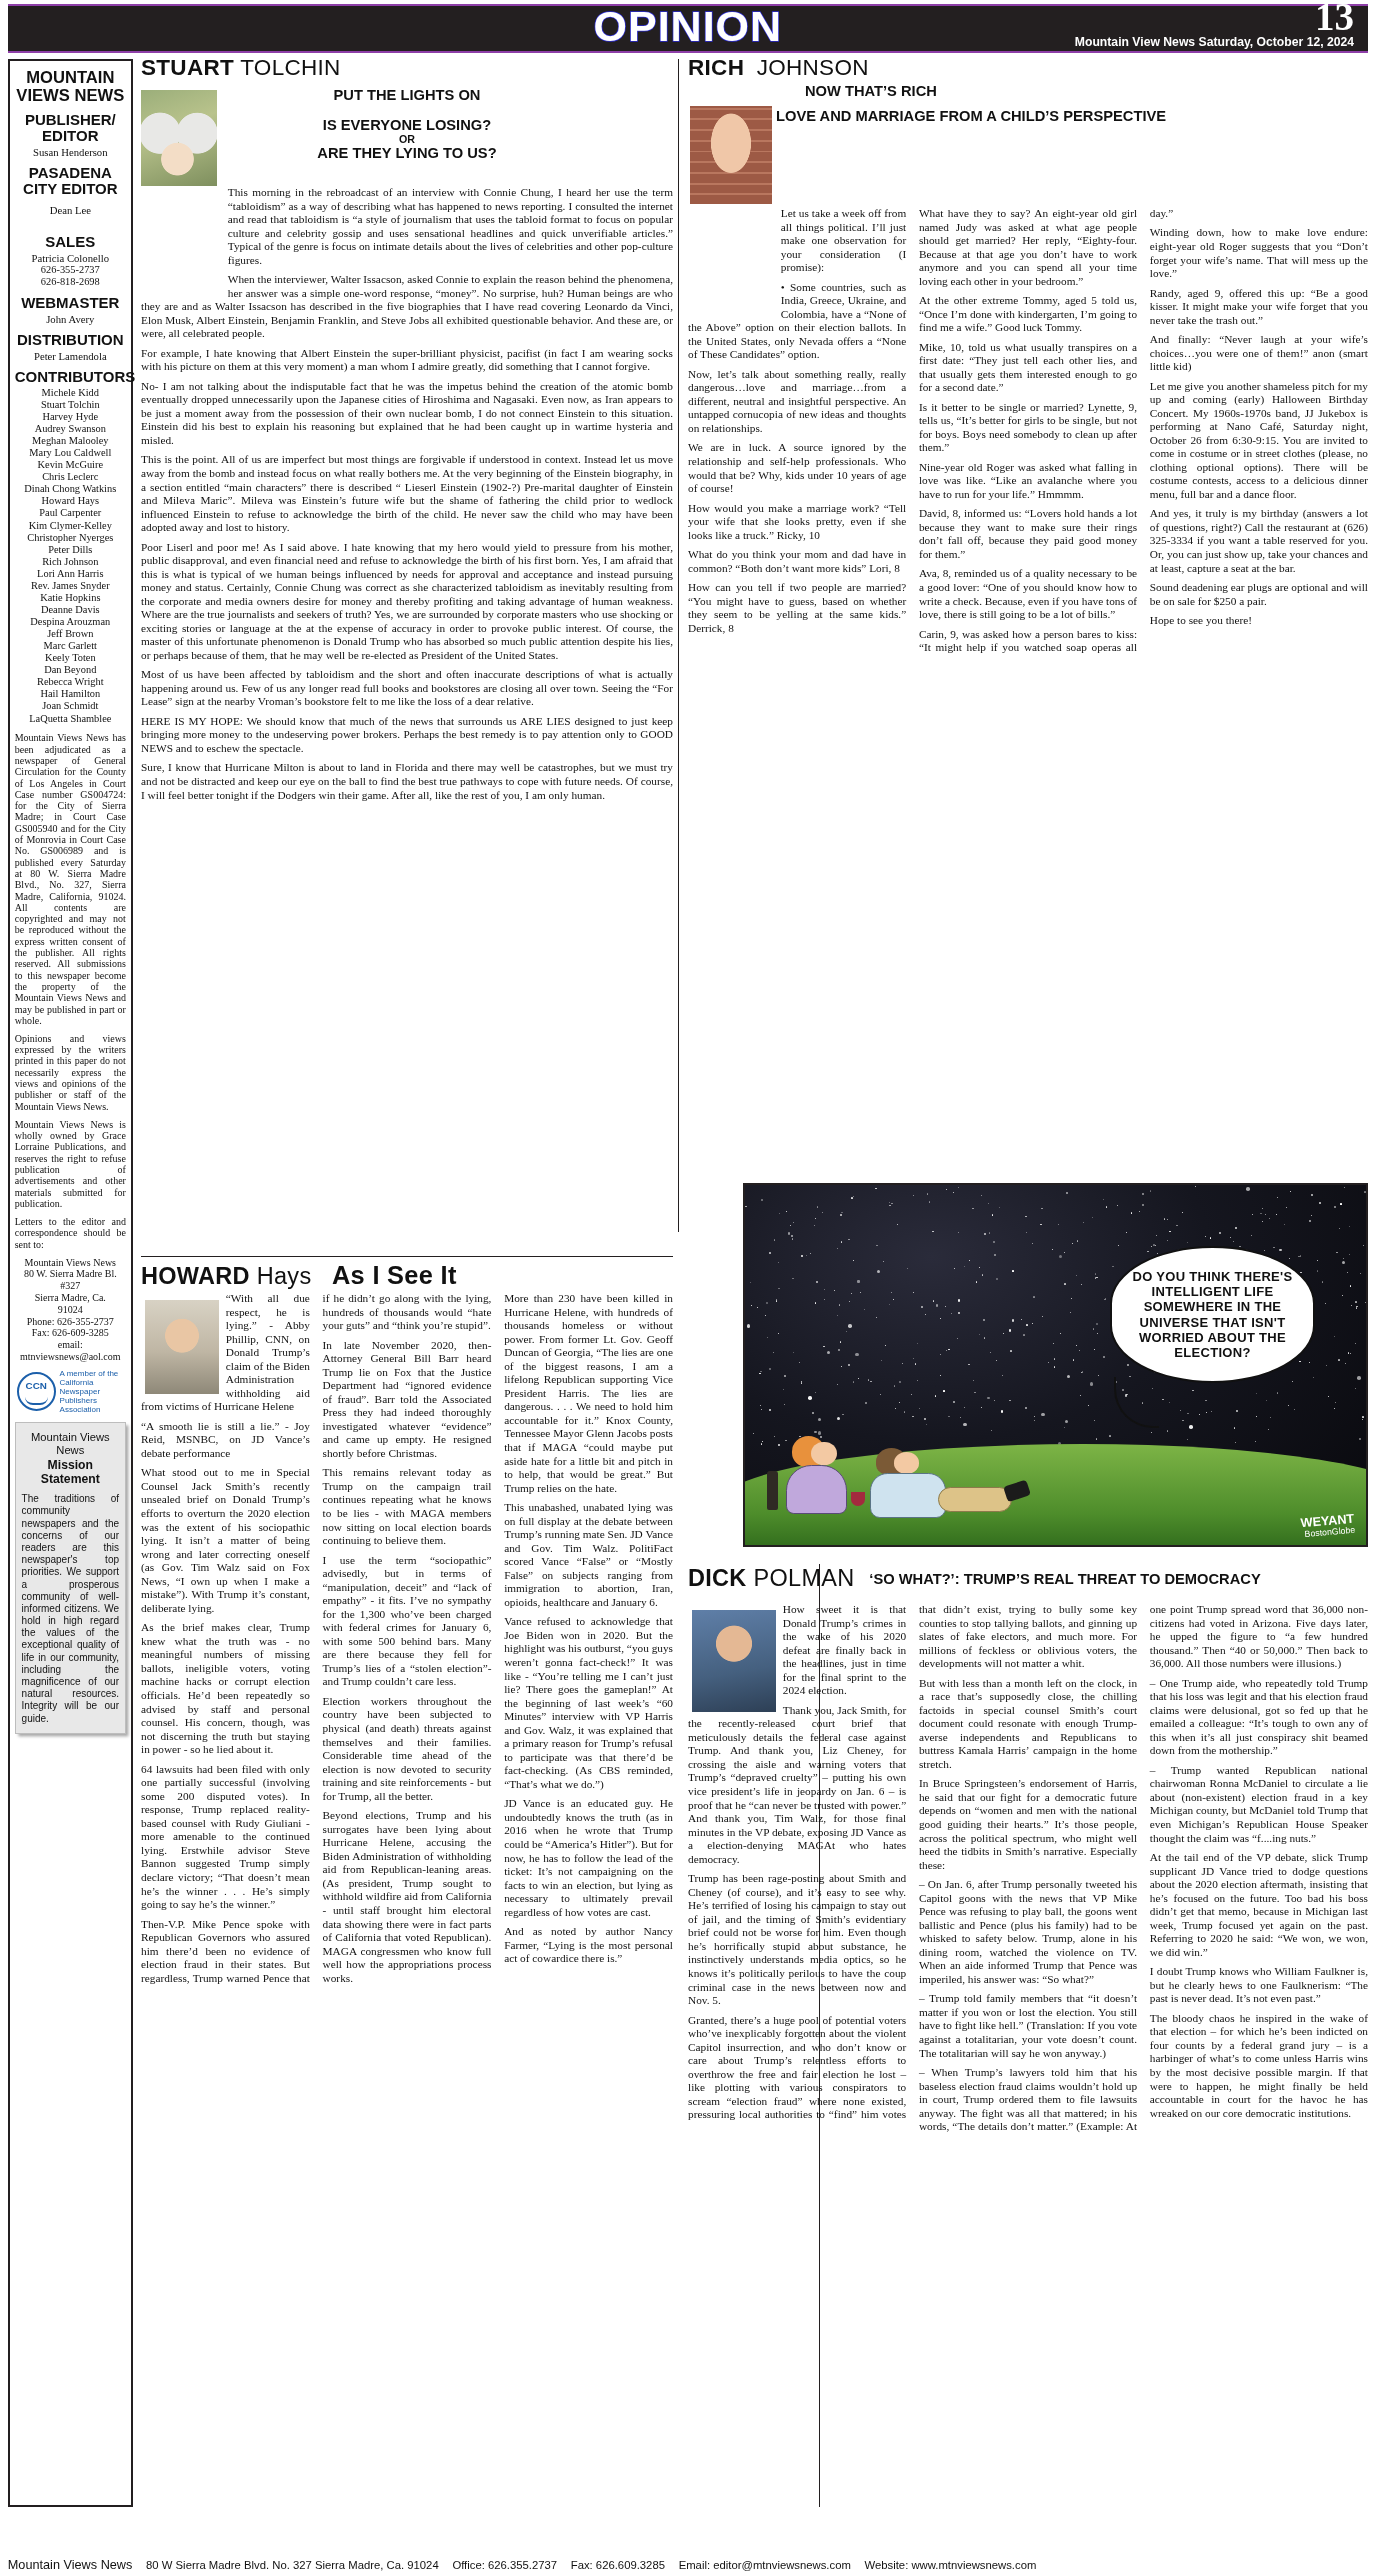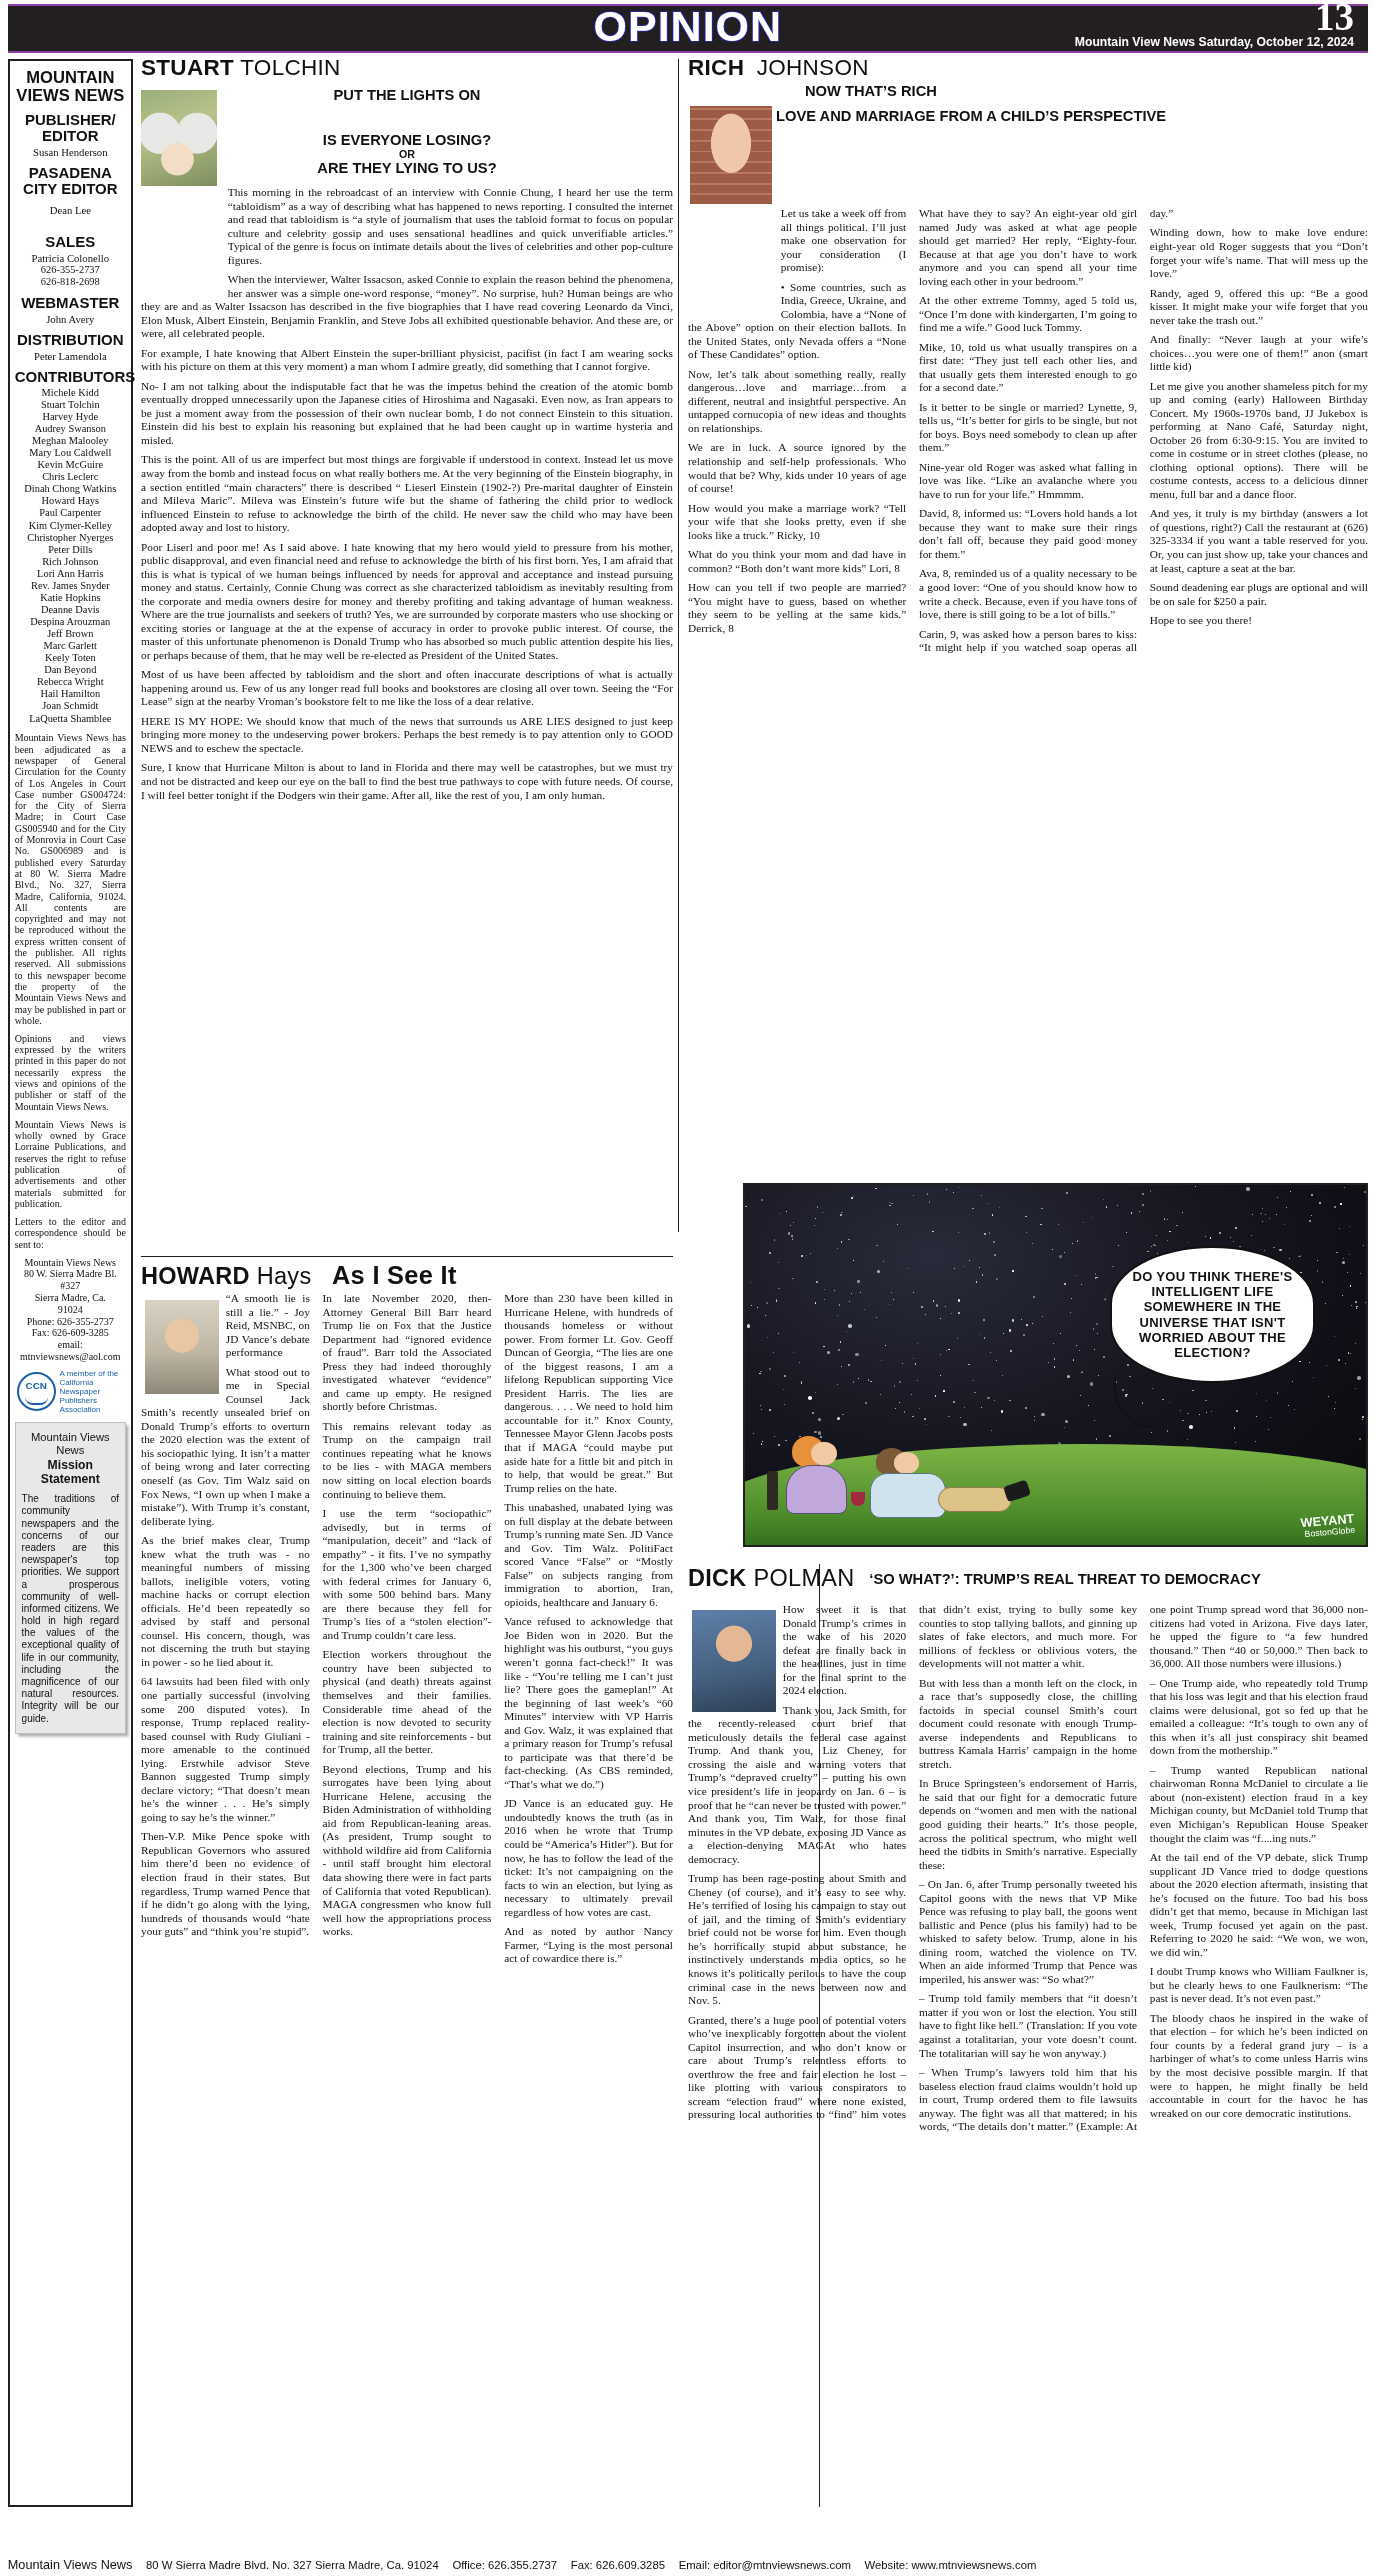--- a/index.html
+++ b/index.html
@@ -284,21 +284,21 @@
 </div>
 
 <div class="vrule" style="left:678px; top:59px; height:1173px;"></div>
 
 <div style="position:absolute; left:141px; top:57px; width:532px;">
   <div class="byline">
     <b>STUART</b>
     <span>TOLCHIN</span>
   </div>
   <div class="hl hl-c" style="margin-top:7.8px;">PUT THE LIGHTS ON</div>
-  <div class="hl hl-c" style="margin-top:28px;">IS EVERYONE LOSING?</div>
+  <div class="hl hl-c" style="margin-top:13px;">IS EVERYONE LOSING?</div>
   <div class="hl hl-c" style="font-size:10.7px;">OR</div>
   <div class="hl hl-c">ARE THEY LYING TO US?</div>
 </div>
 
 <div class="photo photo-stuart" style="left:141px; top:90px; width:76px; height:96px;"></div>
 
 <div class="body" id="stuart-body" style="position:absolute; left:141px; top:186px; width:532px; height:1041px;">
     <span style="float: left; width: 80px; height: 100px; margin: 0px 6.8px 2.9px 0px;"></span>
     <p>This morning in the rebroadcast of an interview with Connie Chung, I heard her use the term “tabloidism” as a way of describing what has happened to news reporting. I consulted the internet and read that tabloidism is “a style of journalism that uses the tabloid format to focus on popular culture and celebrity gossip and uses sensational headlines and quick unverifiable articles.”  Typical of the genre is focus on intimate details about the lives of celebrities and other pop-culture figures.</p>
     <p>When the interviewer, Walter Issacson, asked Connie to explain the reason behind the phenomena, her answer was a simple one-word response, “money”.  No surprise, huh?  Human beings are who they are and as Walter Issacson has described in the five biographies that I have read covering Leonardo da Vinci, Elon Musk, Albert Einstein, Benjamin Franklin, and Steve Jobs all exhibited questionable behavior.  And these are, or were, all celebrated people.</p>
@@ -355,20 +355,21 @@
     <b>HOWARD</b>
     <span>Hays</span>
     <b style="margin-left:13.7px; font-size:25.4px;">As I See It</b>
   </div>
 </div>
 
 <div class="photo photo-howard" style="left:145px; top:1300px; width:74px; height:94px;"></div>
 
 <div class="body cols3" id="howard-body" style="position:absolute; left:141px; top:1292px; width:532px; height:1217px;">
     <span style="float: left; width: 78px; height: 98px; margin: 0px 6.8px 2.9px 0px;"></span>
+    <p>“With all due respect, he is lying.” - Abby Phillip, CNN, on Donald Trump’s claim of the Biden Administration withholding aid from victims of Hurricane Helene</p>
     <p>“A smooth lie is still a lie.” - Joy Reid, MSNBC, on JD Vance’s debate performance</p>
     <p>What stood out to me in Special Counsel Jack Smith’s recently unsealed brief on Donald Trump’s efforts to overturn the 2020 election was the extent of his sociopathic lying.  It isn’t a matter of being wrong and later correcting oneself (as Gov. Tim Walz said on Fox News, “I own up when I make a mistake”).  With Trump it’s constant, deliberate lying.</p>
     <p>As the brief makes clear, Trump knew what the truth was - no meaningful numbers of missing ballots, ineligible voters, voting machine hacks or corrupt election officials.  He’d been repeatedly so advised by staff and personal counsel.  His concern, though, was not discerning the truth but staying in power - so he lied about it.</p>
     <p>64 lawsuits had been filed with only one partially successful (involving some 200 disputed votes). In response, Trump replaced reality-based counsel with Rudy Giuliani - more amenable to the continued lying.  Erstwhile advisor Steve Bannon suggested Trump simply declare victory; “That doesn’t mean he’s the winner . . . He’s simply going to say he’s the winner.”</p>
     <p>Then-V.P. Mike Pence spoke with Republican Governors who assured him there’d been no evidence of election fraud in their states.  But regardless, Trump warned Pence that if he didn’t go along with the lying, hundreds of thousands would “hate your guts” and “think you’re stupid”.</p>
     <p>In late November 2020, then-Attorney General Bill Barr heard Trump lie on Fox that the Justice Department had “ignored evidence of fraud”.  Barr told the Associated Press they had indeed thoroughly investigated whatever “evidence” and came up empty.  He resigned shortly before Christmas.</p>
     <p>This remains relevant today as Trump on the campaign trail continues repeating what he knows to be lies - with MAGA members now sitting on local election boards continuing to believe them.</p>
     <p>I use the term “sociopathic” advisedly, but in terms of “manipulation, deceit” and “lack of empathy” - it fits.  I’ve no sympathy for the 1,300 who’ve been charged with federal crimes for January 6, with some 500 behind bars.  Many are there because they fell for Trump’s lies of a “stolen election”- and Trump couldn’t care less.</p>
     <p>Election workers throughout the country have been subjected to physical (and death) threats against themselves and their families.  Considerable time ahead of the election is now devoted to security training and site reinforcements - but for Trump, all the better.</p>
     <p>Beyond elections, Trump and his surrogates have been lying about Hurricane Helene, accusing the Biden Administration of withholding aid from Republican-leaning areas. (As president, Trump sought to withhold wildfire aid from California - until staff brought him electoral data showing there were in fact parts of California that voted Republican).  MAGA congressmen who know full well how the appropriations process works.</p>

